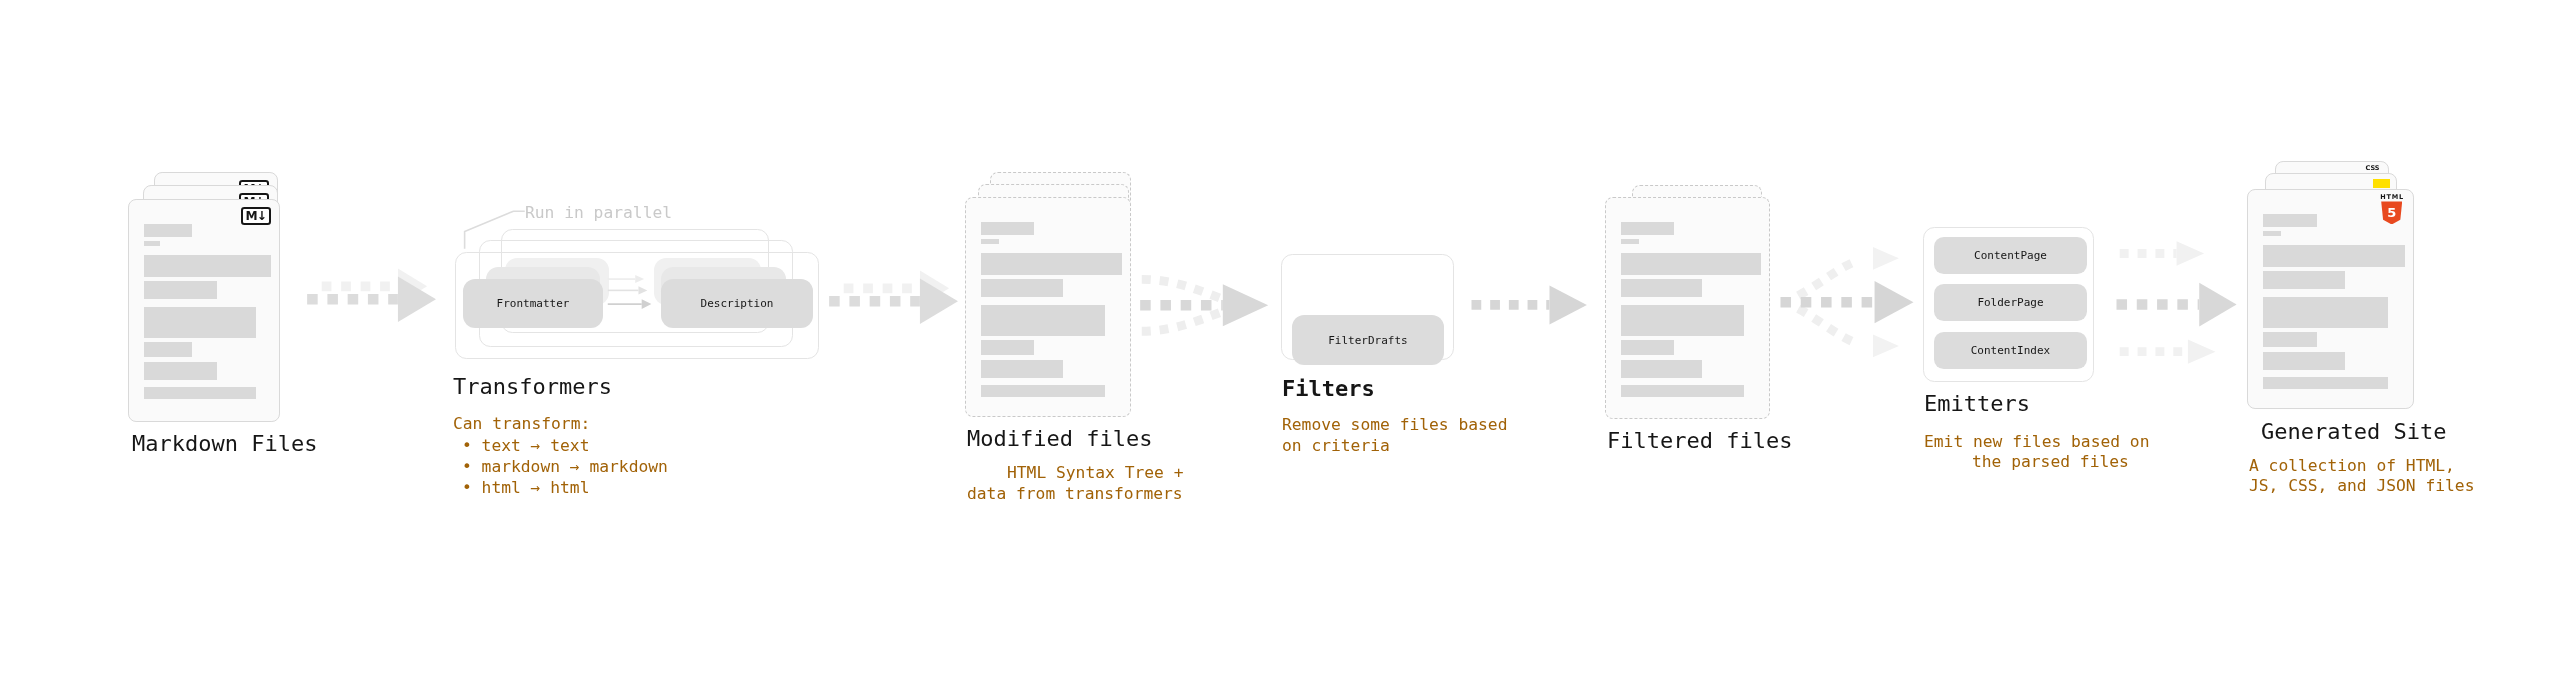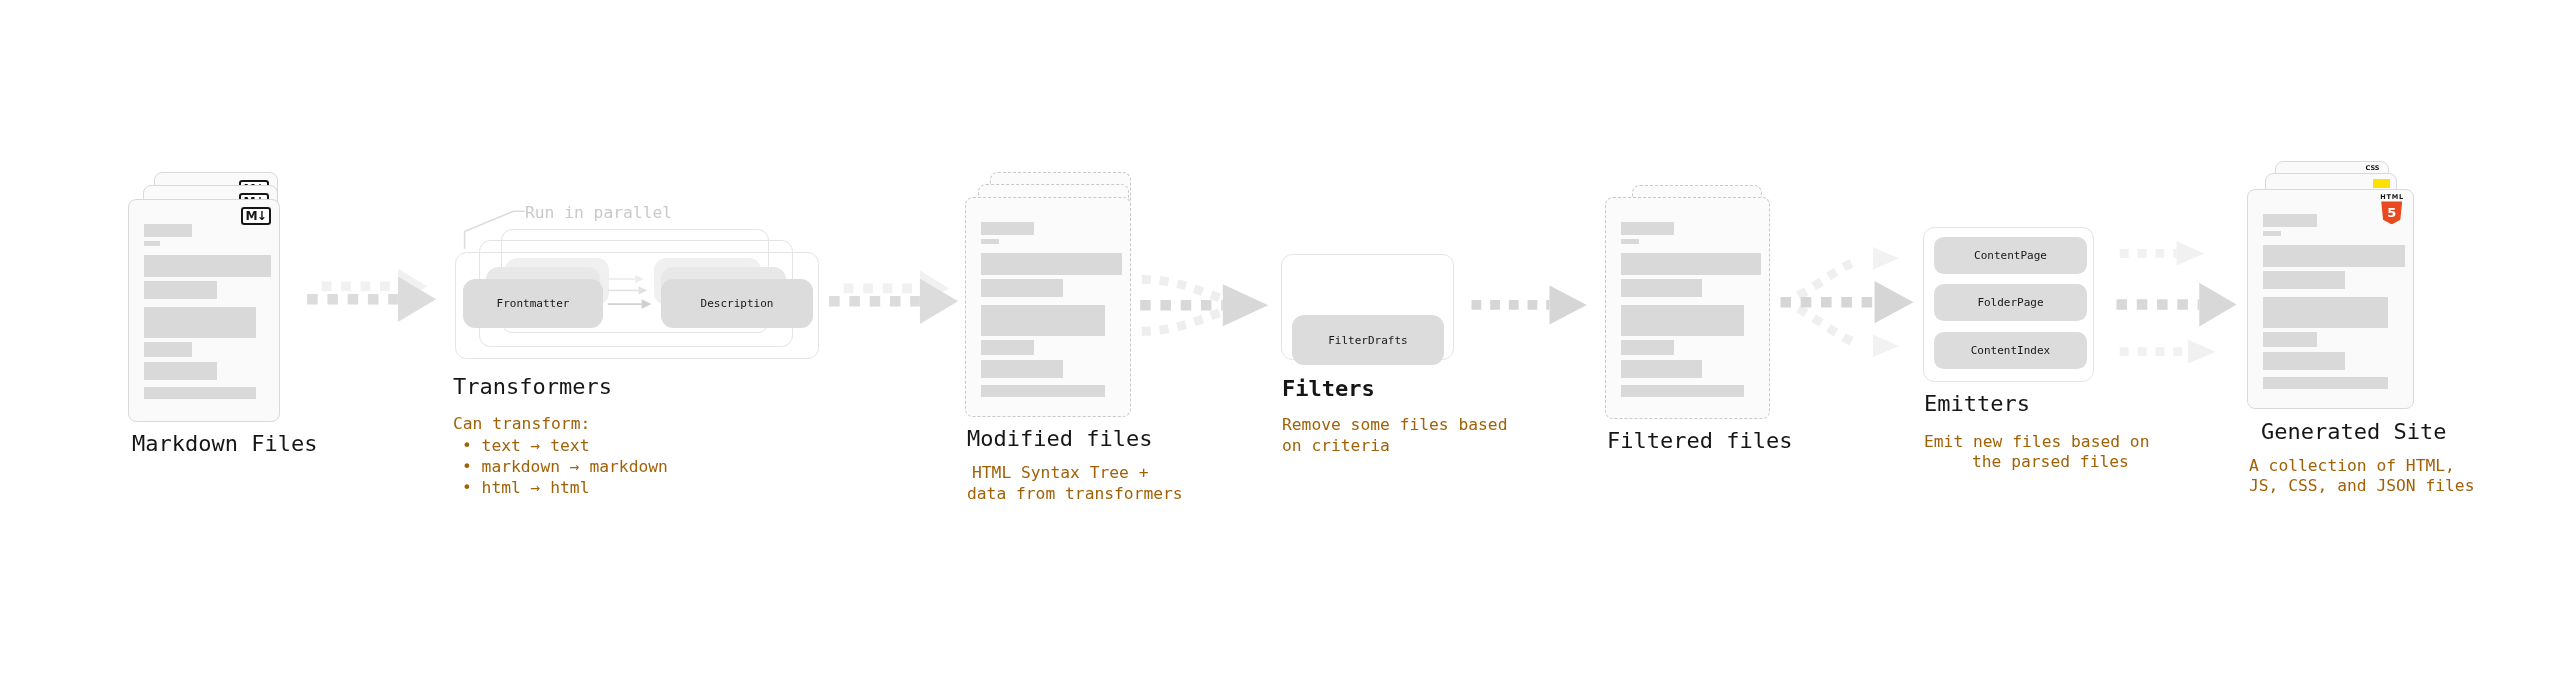--- a/index.html
+++ b/index.html
@@ -170,21 +170,21 @@
           <div class="bar b2"></div>
           <div class="bar b3"></div>
           <div class="bar b4"></div>
         <div class="bar b5"></div>
           <div class="bar b6"></div>
           <div class="bar b7"></div>
           <div class="bar b8"></div>
       </div>
     </div>
     <div class="stage-label" style="left:967px;top:427px;">Modified files</div>
-    <div class="stage-desc" style="left:972px;top:463px;">HTML Syntax Tree +</div>
+    <div class="stage-desc" style="left:1007px;top:463px;">HTML Syntax Tree +</div>
     <div class="stage-desc" style="left:967px;top:484px;">data from transformers</div>
   </div>
 
   <svg style="left:1132px;top:268px;" width="146" height="77" viewBox="0 0 180 95">
     <path d="M 12,14 C 55,14 88,30 122,42" fill="none" stroke="#eeeeee" stroke-width="11" stroke-dasharray="11 11"></path>
     <path d="M 12,78 C 55,78 88,62 122,50" fill="none" stroke="#eeeeee" stroke-width="11" stroke-dasharray="11 11"></path>
     <line x1="10" y1="46" x2="112" y2="46" stroke="#d8d8d8" stroke-width="13" stroke-dasharray="13 12"></line>
     <polygon points="112,20 168,46 112,72" fill="#d8d8d8"></polygon>
   </svg>
 

